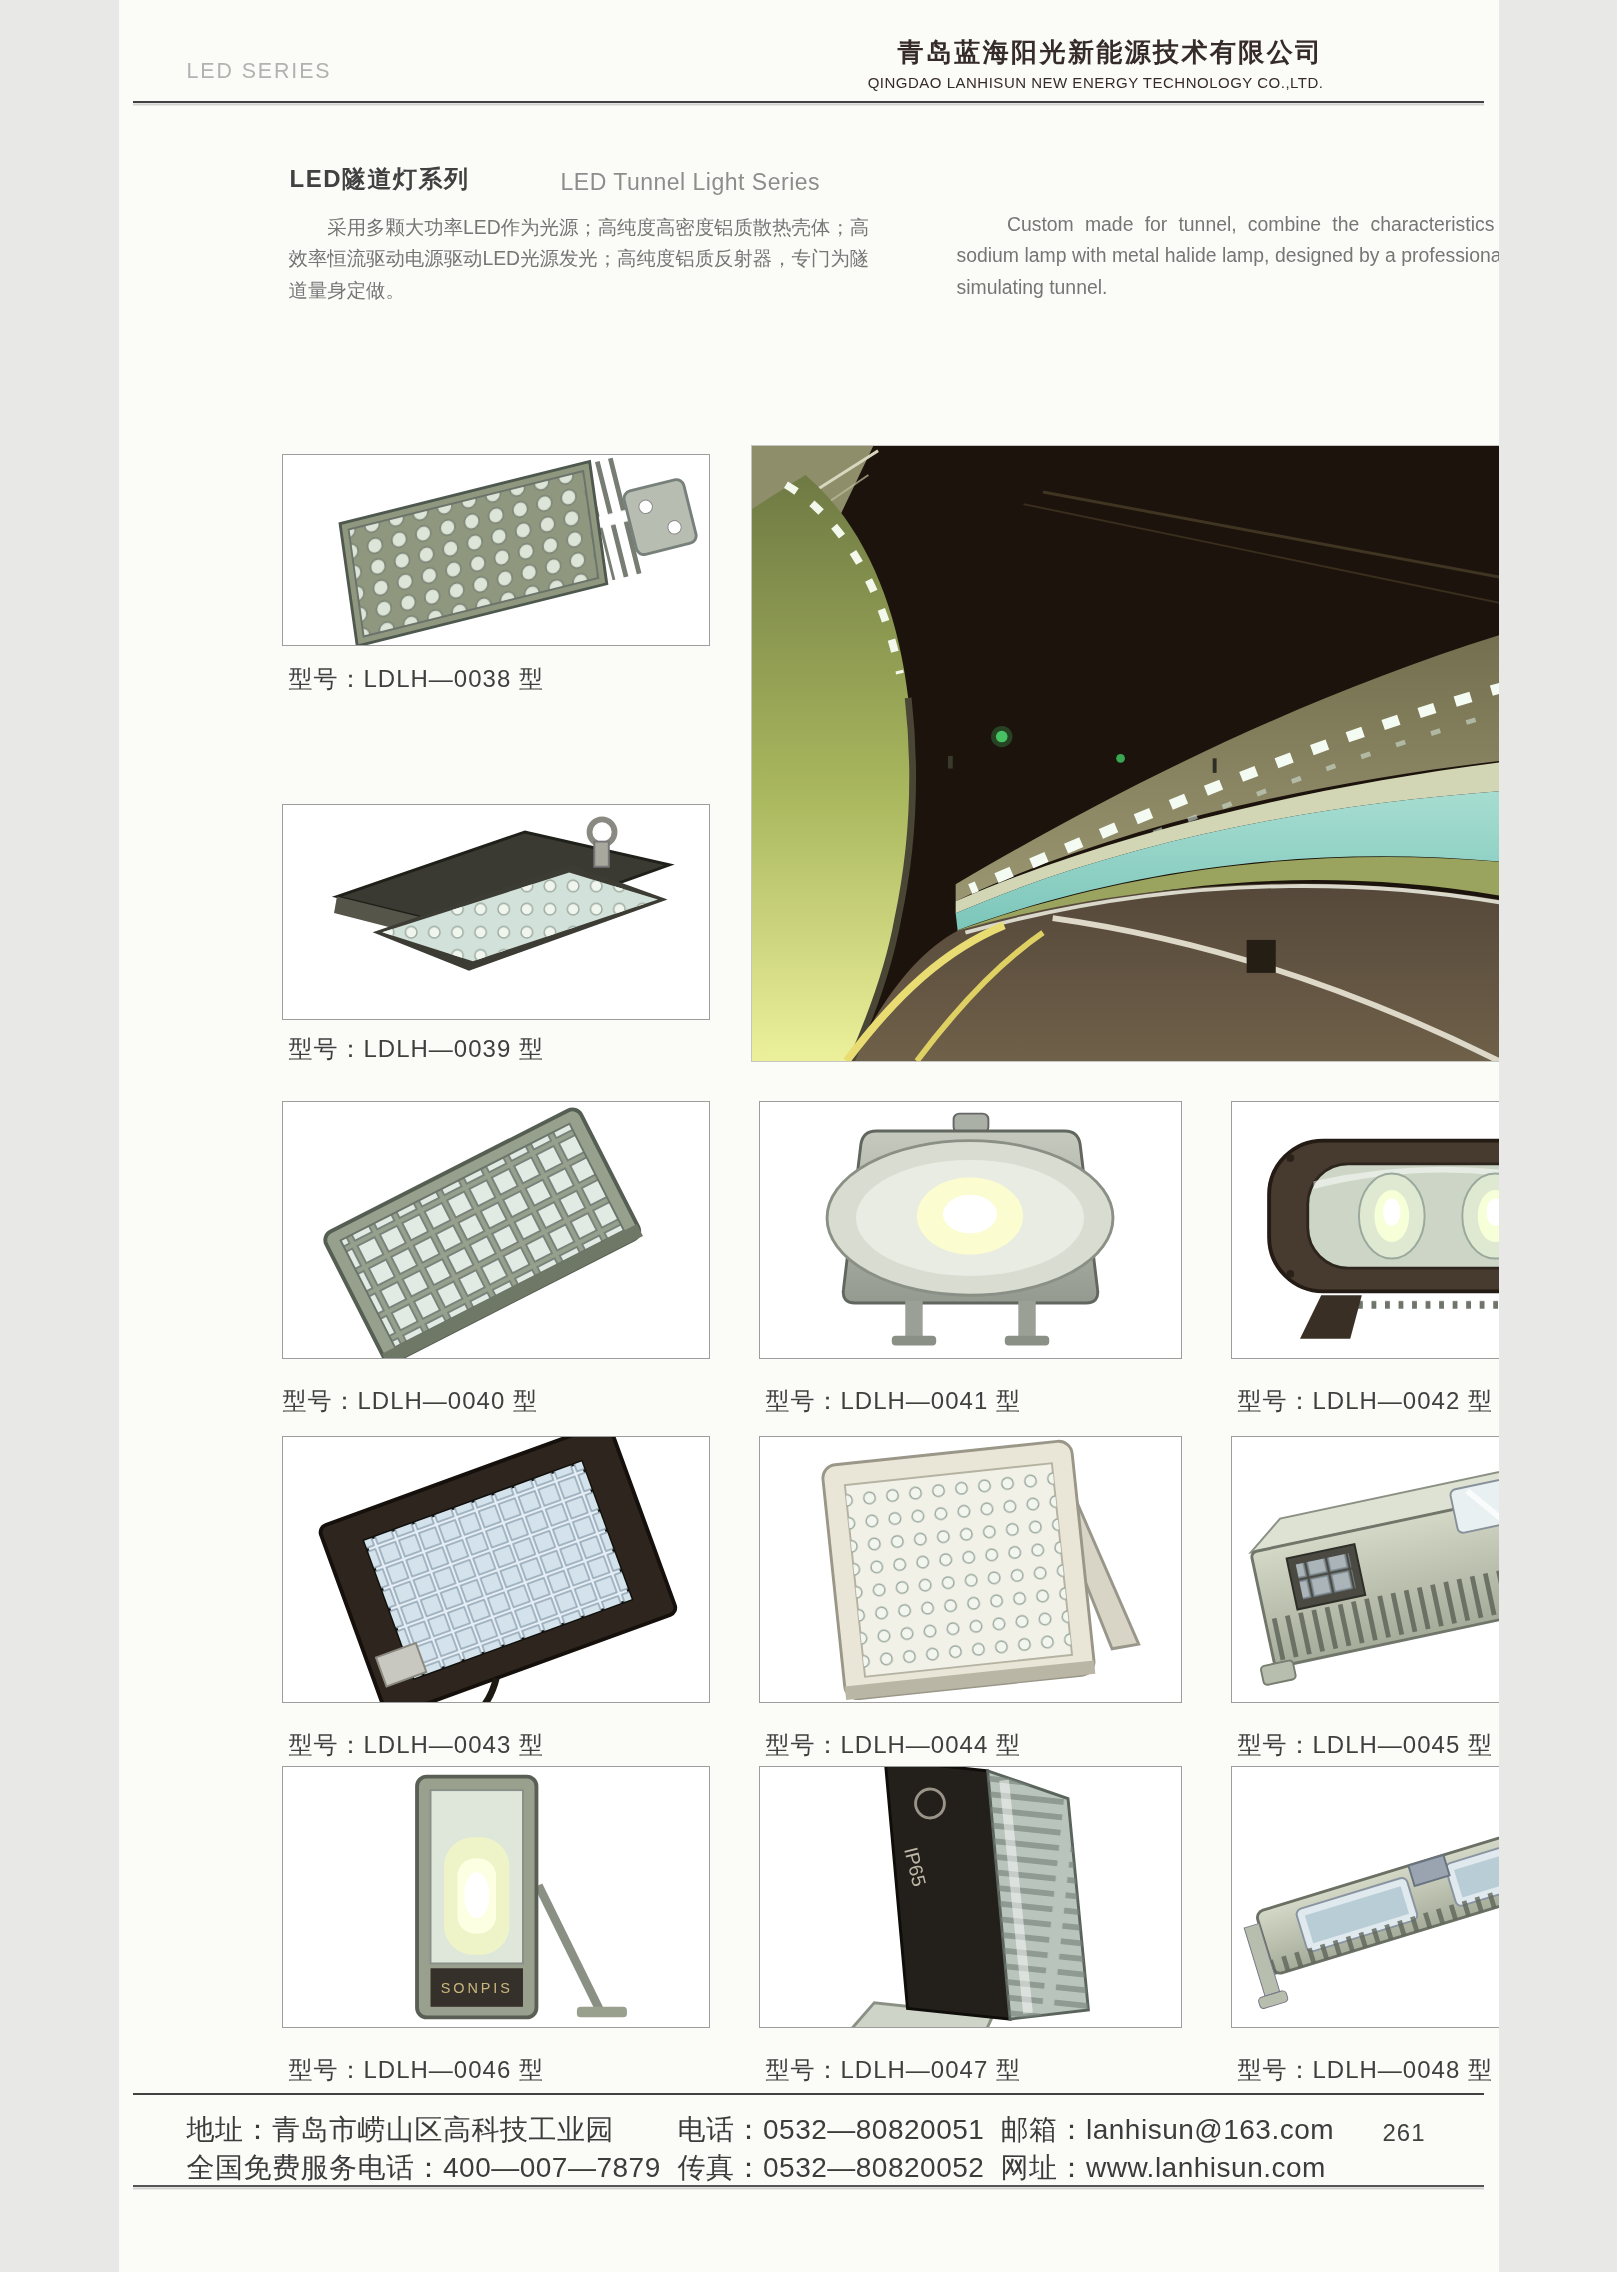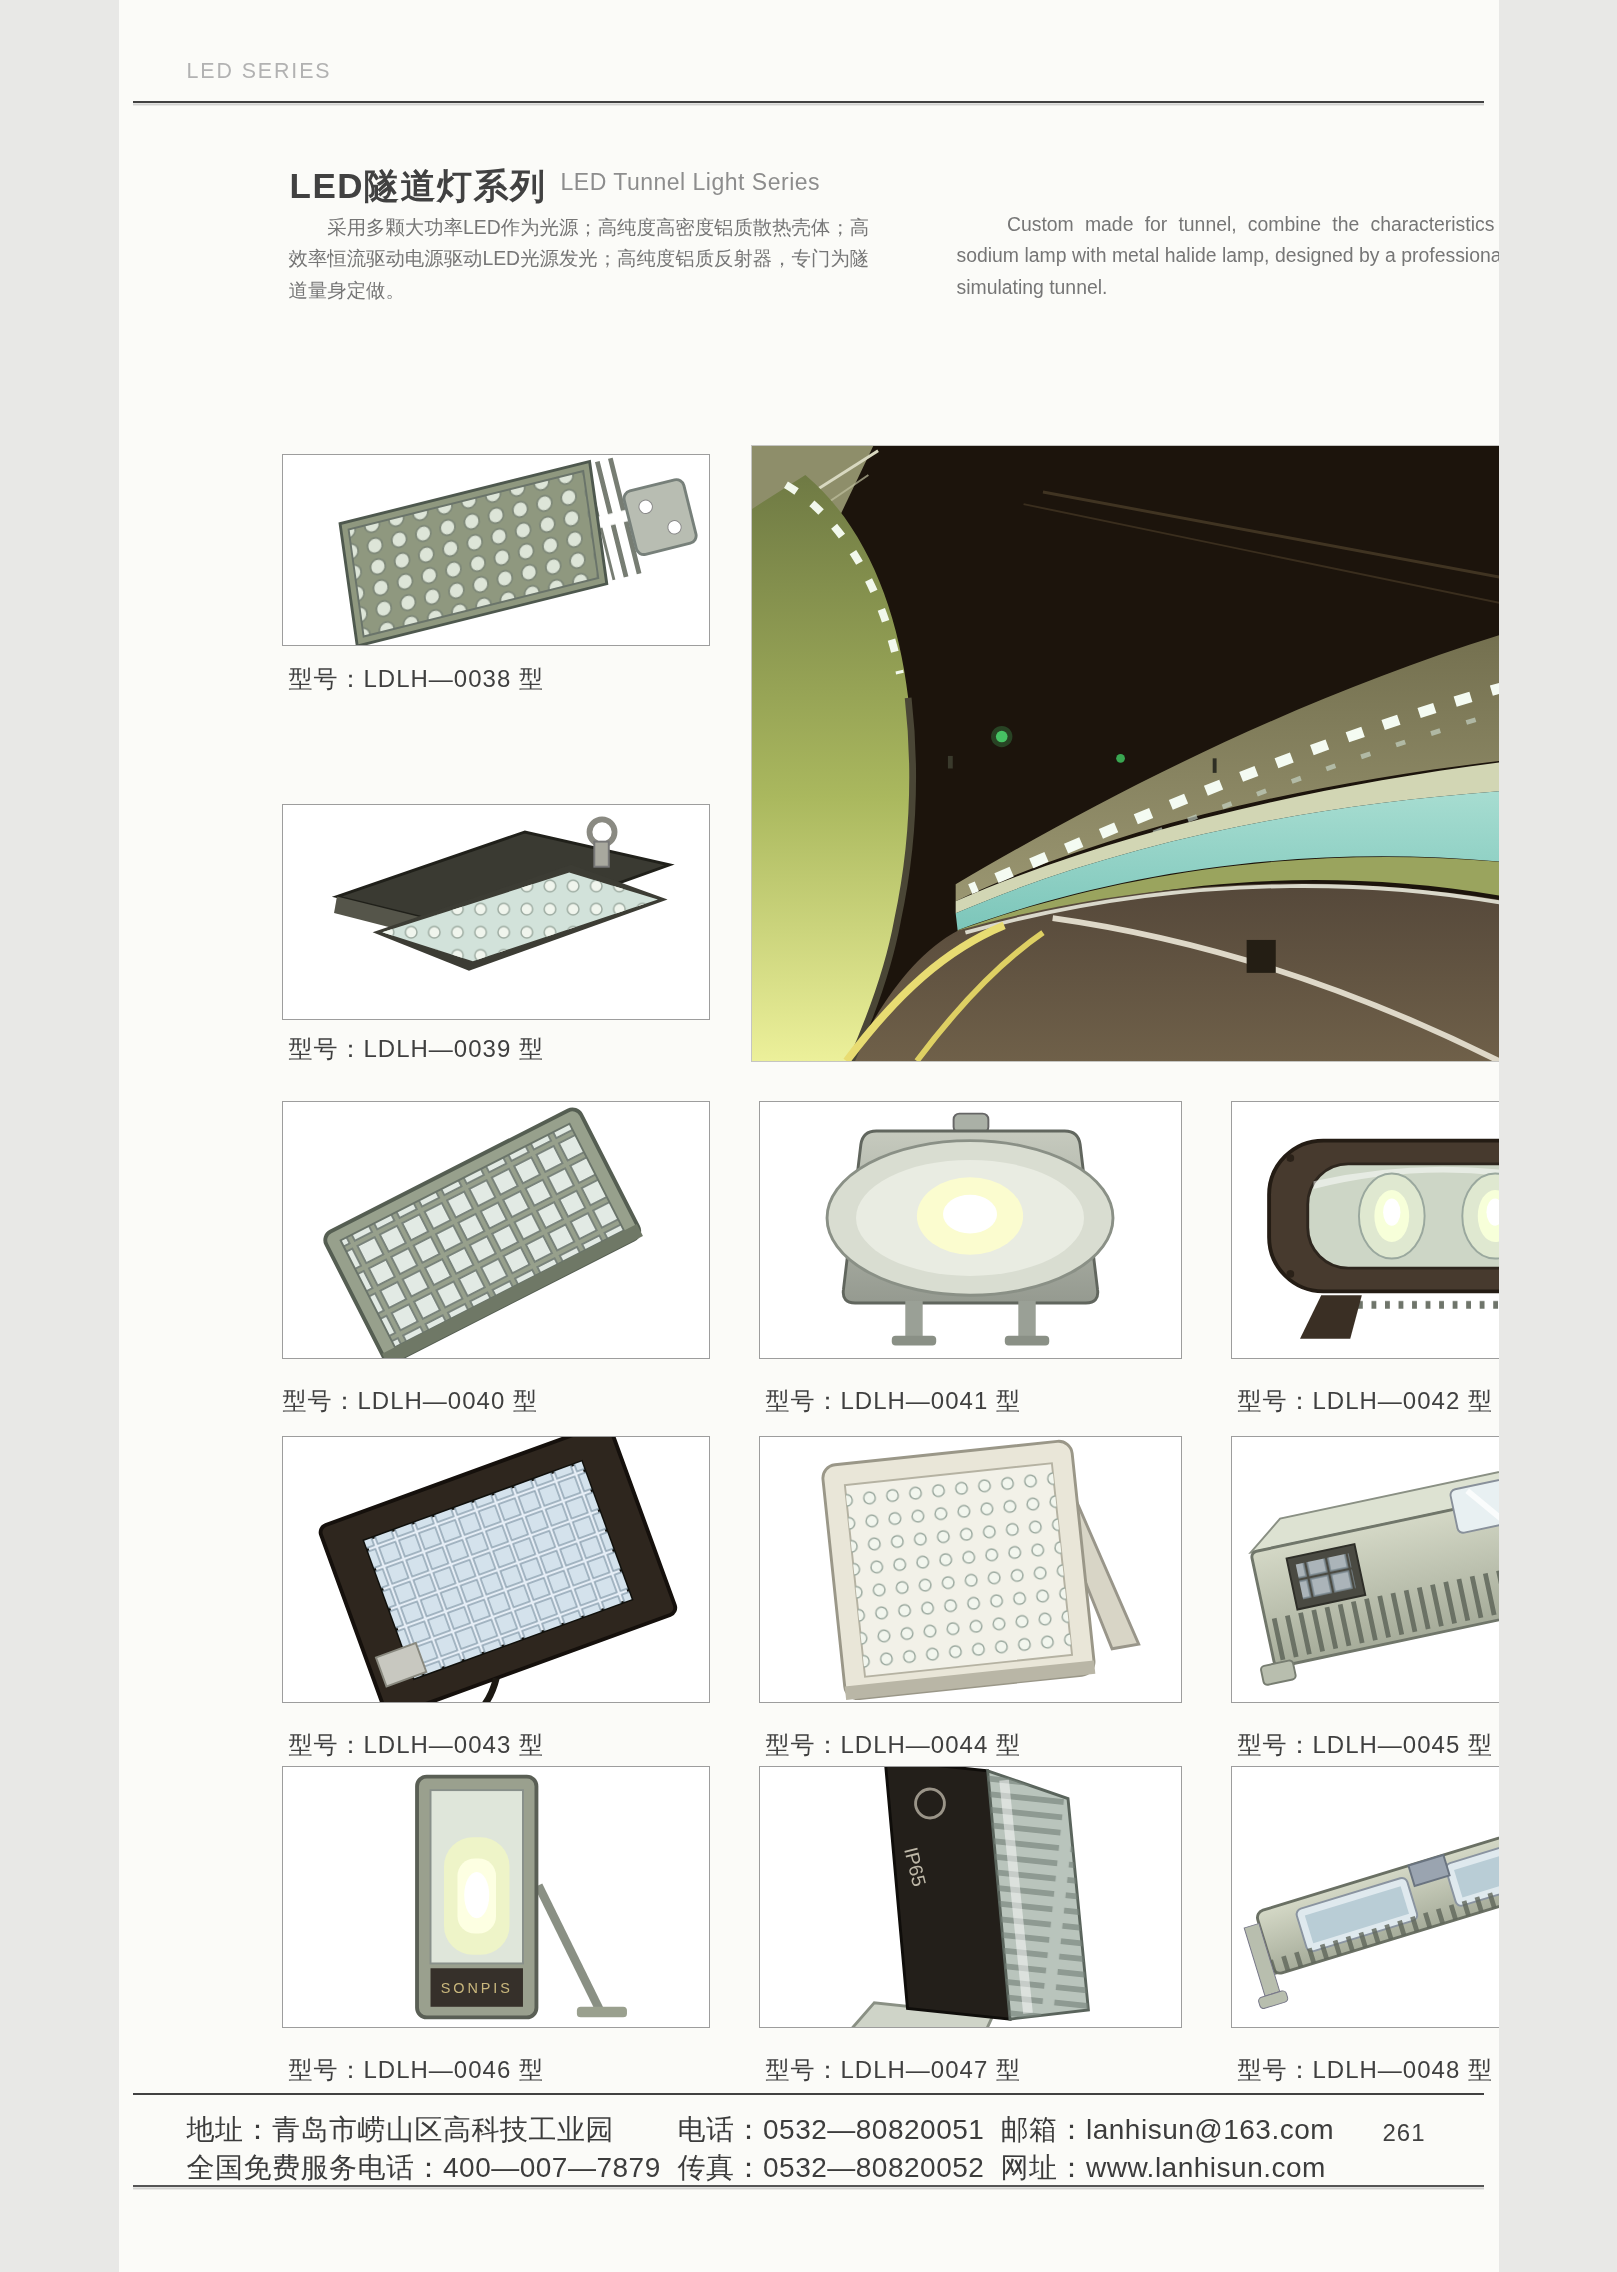--- a/index.html
+++ b/index.html
@@ -6,21 +6,21 @@
   html,body{margin:0;padding:0;background:#e8e8e6;}
   #page{position:relative;width:1380px;height:2273px;margin:0 auto;background:#fbfbf8;
         font-family:"Liberation Sans", sans-serif;overflow:hidden;}
   .abs{position:absolute;}
   .series-label{font-size:21.4px;letter-spacing:1.9px;color:#b2b2b2;}
   .company{text-align:right;color:#362b2b;}
   .company .cn{font-size:26px;font-weight:bold;letter-spacing:2.4px;}
   .company .en{font-size:15px;letter-spacing:0.5px;margin-top:3.9px;}
   .rule{height:1.9px;background:#414141;}
   .rule.soft{box-shadow:0 2.4px 0 rgba(160,160,160,.45);}
-  .title-cn{font-size:35px;font-weight:bold;color:#414141;letter-spacing:1.5px;text-align:center;}
+  .title-cn{font-size:24px;font-weight:bold;color:#414141;letter-spacing:1.5px;text-align:center;}
   .title-en{font-size:23px;color:#8d8d8d;letter-spacing:0.5px;}
   .intro{font-size:19.4px;line-height:1.62;color:#767676;}
   .intro p{margin:0;}
   .intro.cn p{text-indent:2em;}
   .intro.en p{text-indent:2.6em;text-align:justify;}
   .pbox{position:absolute;border:1.5px solid #9d9d9d;background:#ffffff;box-sizing:border-box;}
   .pbox svg{display:block;width:100%;height:100%;}
   .plabel{position:absolute;font-size:24px;color:#3f3f3f;letter-spacing:1px;white-space:nowrap;}
   .photo{position:absolute;border:0.5px solid #c5c5c2;box-sizing:border-box;}
   .photo svg{display:block;width:100%;height:100%;}
@@ -76,20 +76,24 @@
       <stop offset="0" stop-color="#d4d8c6"></stop>
         <stop offset="1" stop-color="#a6ac9a"></stop>
     </linearGradient>
   </defs>
 </svg>
 
 <div id="page">
 
   <div class="abs series-label" style="left:68px;top:59px;">LED SERIES</div>
 
+  <div class="abs company" style="right:175px;top:35px;">
+    <div class="cn">青岛蓝海阳光新能源技术有限公司</div>
+    <div class="en">QINGDAO LANHISUN NEW ENERGY TECHNOLOGY CO.,LTD.</div>
+  </div>
 
   <div class="abs" style="left:1457px;top:32px;width:69px;height:67px;">
     <svg viewBox="0 0 130 128">
       <polygon points="66,2 120,26 128,94 62,126 8,102 2,34" fill="#362b2b"></polygon>
       <polygon points="66,10 113,31 120,90 62,118 15,97 10,38" fill="none" stroke="#f5f2ee" stroke-width="3"></polygon>
       <g fill="#f7f4f0">
         <rect x="40" y="34" width="50" height="14"></rect>
         <rect x="40" y="34" width="14" height="30"></rect>
         <rect x="40" y="57" width="50" height="14"></rect>
         <rect x="76" y="57" width="14" height="30"></rect>

